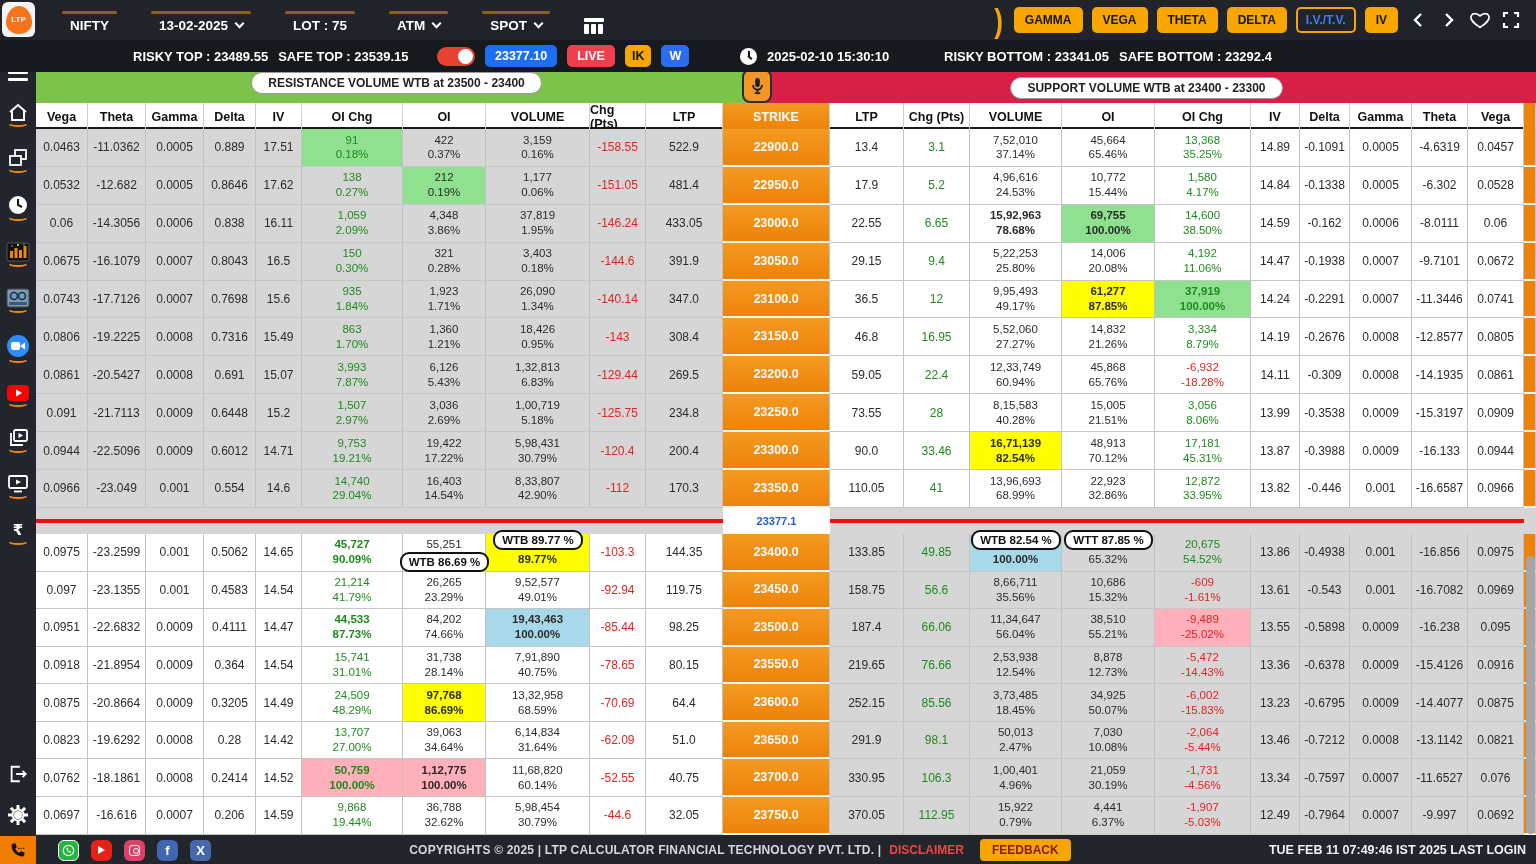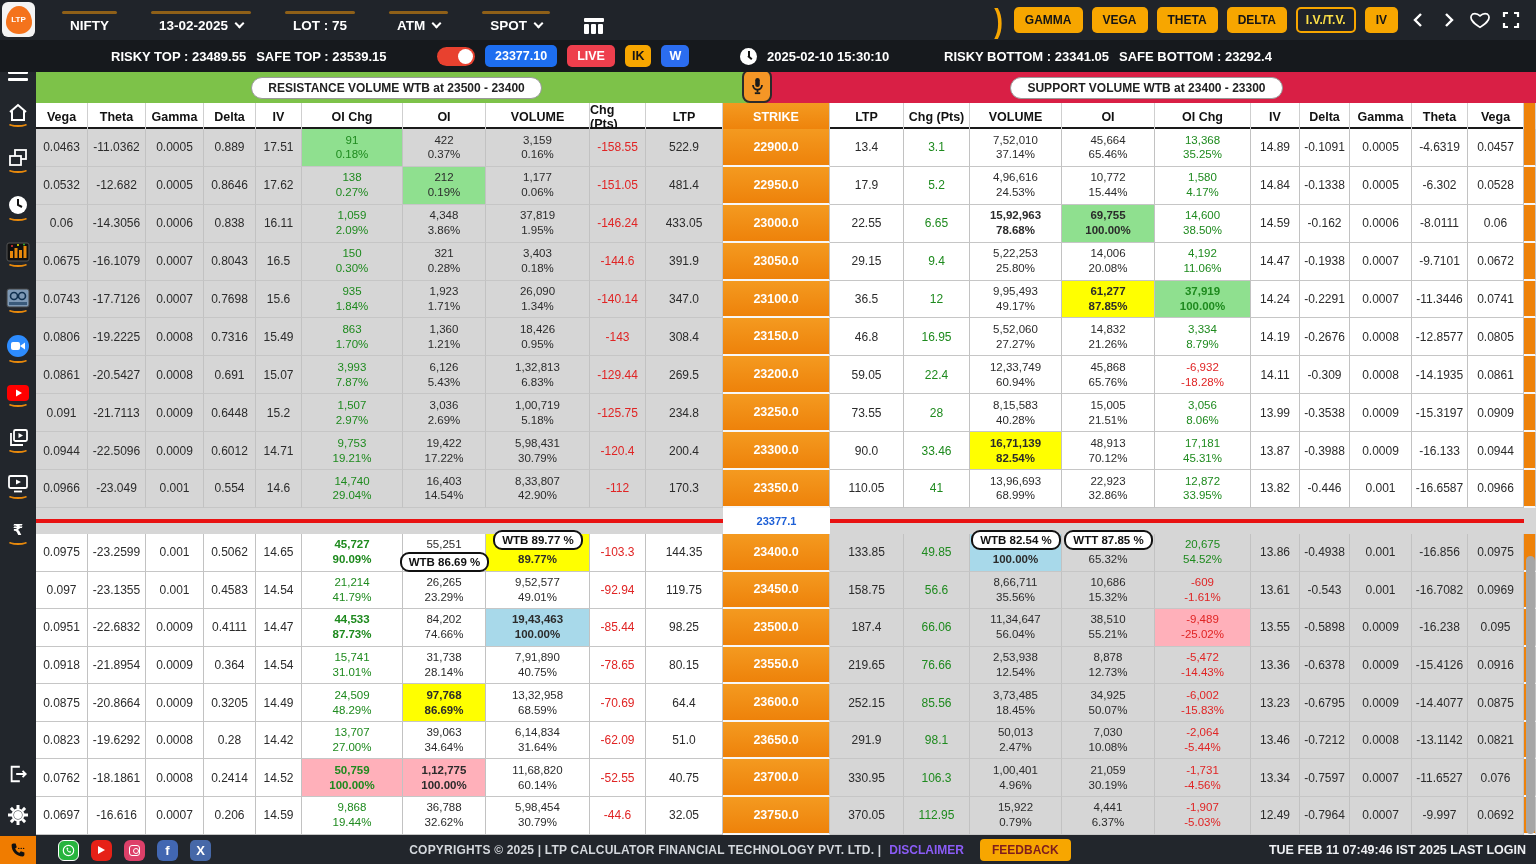--- a/index.html
+++ b/index.html
@@ -13,41 +13,41 @@
   .tab{position:relative;color:#fff;font-size:13.5px;font-weight:700;padding:12px 8px 0 8px;display:flex;align-items:center;cursor:pointer;}
   .tab::before{content:'';position:absolute;top:5px;left:0;right:0;height:3px;background:#8f6018;border-radius:3px;}
   .caret{width:7px;height:7px;border-right:2px solid #fff;border-bottom:2px solid #fff;transform:rotate(45deg);margin-left:8px;margin-top:-5px;}
   .gridicon{display:flex;flex-direction:column;gap:2px;margin-top:12px;}
   .gridicon .bar{width:20px;height:4px;background:#fff;border-radius:1px;}
   .gridicon .cols{display:flex;gap:2px;}
   .gridicon .cols span{width:5px;height:10px;background:#fff;border-radius:1px;display:block;}
   #nav-right{margin-left:auto;display:flex;align-items:center;gap:9px;margin-right:14px;}
   .bracket{color:#f7a600;font-size:26px;font-weight:700;margin-right:2px;transform:scaleY(1.3);}
   .btn-o{background:#f7a600;color:#151515;font-weight:700;font-size:12px;border:none;border-radius:5px;padding:6px 11px;cursor:pointer;}
-  .btn-ob{background:transparent;color:#fde047;font-weight:700;font-size:12px;border:2px solid #f7a600;border-radius:5px;padding:4px 8px;cursor:pointer;}
+  .btn-ob{background:transparent;color:#3b82f6;font-weight:700;font-size:12px;border:2px solid #f7a600;border-radius:5px;padding:4px 8px;cursor:pointer;}
   .navico{width:22px;height:22px;display:flex;align-items:center;justify-content:center;cursor:pointer;}
 
   
   #statusbar{position:absolute;left:0;top:40px;width:1536px;height:32px;background:#16191d;color:#fff;z-index:19;}
   #statusbar .grp{position:absolute;top:0;height:32px;display:flex;align-items:center;gap:10px;font-size:13px;font-weight:700;}
-  #g1{left:111px;}#g2{left:437px;}#g3{left:740px;}#g4{left:944px;}
+  #g1{left:133px;}#g2{left:437px;}#g3{left:740px;}#g4{left:944px;}
   .toggle{width:38px;height:19px;background:#e8412f;border-radius:10px;position:relative;cursor:pointer;}
   .toggle .knob{position:absolute;right:2px;top:2px;width:15px;height:15px;background:#fff;border-radius:50%;}
   .pill{border-radius:5px;padding:4px 10px;font-weight:700;font-size:12.5px;cursor:pointer;}
   .pill.blue{background:#1d6ef0;color:#fff;}
   .pill.red{background:#ee3f4d;color:#fff;}
   .pill.orange{background:#f7a600;color:#151515;padding:4px 7px;}
   .pill.bluew{background:#2b6df0;color:#fff;padding:4px 8px;}
   .clockico{width:17px;height:17px;background:#fff;border-radius:50%;position:relative;}
   .clockico::before{content:'';position:absolute;left:8px;top:3px;width:2px;height:6px;background:#111;}
   .clockico::after{content:'';position:absolute;left:8px;top:7px;width:5px;height:2px;background:#111;transform:rotate(40deg);transform-origin:left;}
 
   
   #banner{position:absolute;left:36px;top:72px;width:1500px;height:31px;display:flex;z-index:18;}
-  #banner .green{width:721px;background:#7dc249;display:flex;align-items:center;justify-content:center;}
+  #banner .green{width:721px;background:#7dc249;display:flex;align-items:flex-start;justify-content:center;}
   #banner .redz{flex:1;background:#d91f45;display:flex;align-items:center;justify-content:center;}
   .bpill{background:#fff;border:1px solid #999;border-radius:12px;font-size:12px;font-weight:700;color:#222;padding:3px 16px;white-space:nowrap;}
   #micbtn{position:absolute;left:706px;top:-3px;width:30px;height:34px;background:#f49626;border:2px solid #2b2b2b;border-radius:8px;display:flex;align-items:center;justify-content:center;cursor:pointer;z-index:21;}
 
   
   #table{position:absolute;left:36px;top:103px;width:1500px;}
   .grid21{display:grid;grid-template-columns:52px 58px 58px 52px 46px 101px 83px 104px 56px 77px 107px 74px 66px 92px 93px 96px 49px 50px 62px 56px 56px 12px;}
   #thead{height:26px;background:#fff;border-bottom:2.5px solid #1a1a1a;}
   #thead .hcell{display:flex;align-items:center;justify-content:center;font-size:12.5px;font-weight:700;color:#111;border-right:1px solid #cfcfcf;}
   #thead .hstrike{background:linear-gradient(180deg,#f49a20,#ee820a);color:#fff;}
@@ -91,21 +91,21 @@
   .soc{width:21px;height:21px;border-radius:6px;display:flex;align-items:center;justify-content:center;color:#fff;font-weight:700;font-size:13px;cursor:pointer;}
   .soc.wa{background:#27b43e;border:1px solid #fff;}
   .soc.yt{background:#e62117;}
   .soc.ig{background:#dd4069;}
   .soc.fb{background:#4267b2;}
   .soc.tx{background:#4668a8;border-radius:5px;}
   .tri{width:0;height:0;border-left:7px solid #fff;border-top:4.5px solid transparent;border-bottom:4.5px solid transparent;}
   .igbox{width:11px;height:11px;border:1.5px solid #fff;border-radius:3px;position:relative;}
   .igbox::after{content:'';position:absolute;left:2.5px;top:2.5px;width:4px;height:4px;border:1.5px solid #fff;border-radius:50%;}
   #copy{margin-left:auto;color:#d4d8dd;font-size:12px;font-weight:700;letter-spacing:.2px;}
-  #disc{color:#8b5cf6;font-size:12px;font-weight:700;margin-left:8px;cursor:pointer;}
+  #disc{color:#ef4444;font-size:12px;font-weight:700;margin-left:8px;cursor:pointer;}
   #fb-btn{background:#f7a600;color:#7f1d1d;font-weight:700;font-size:12px;border:none;border-radius:4px;padding:4px 12px;margin-left:16px;cursor:pointer;}
   #lastlogin{margin-left:auto;margin-right:10px;color:#eef0f3;font-size:12.5px;font-weight:700;}
 </style>
 </head>
 <body>
 
 <div id="topnav">
   <div id="logo">
       <div class="blob">LTP</div>
     </div>

